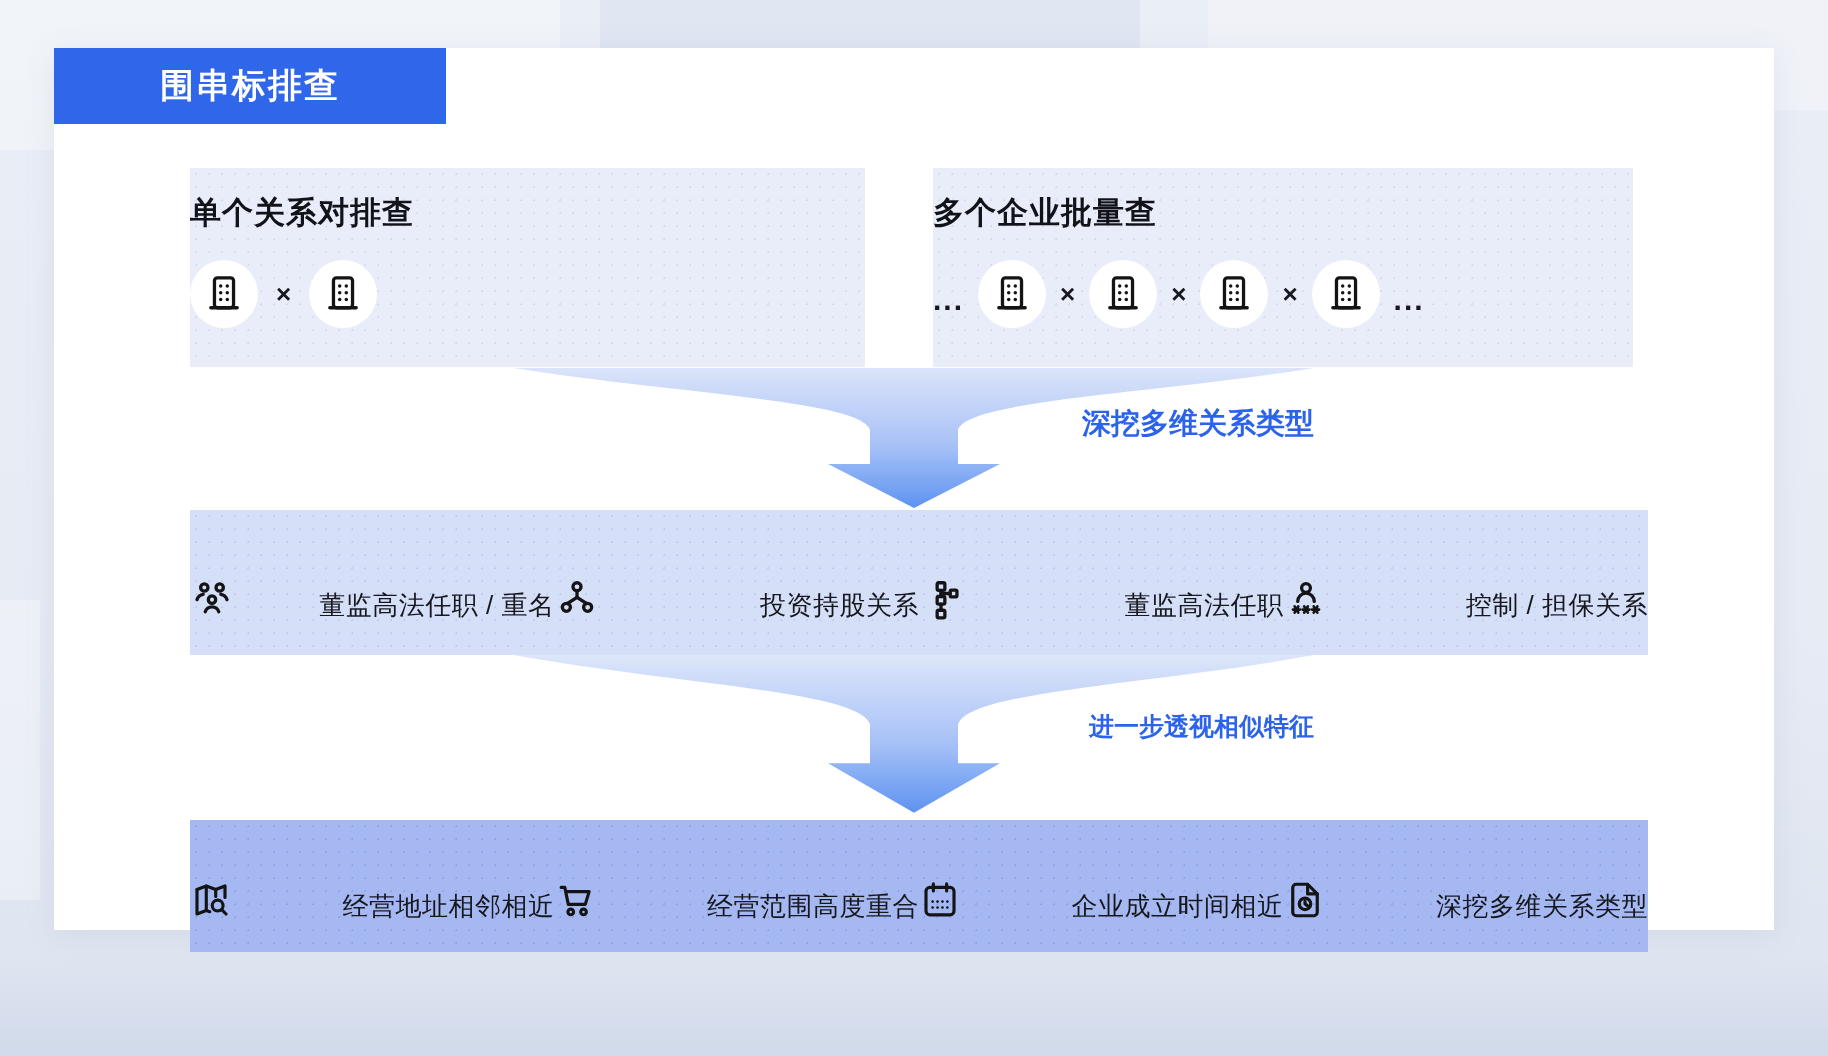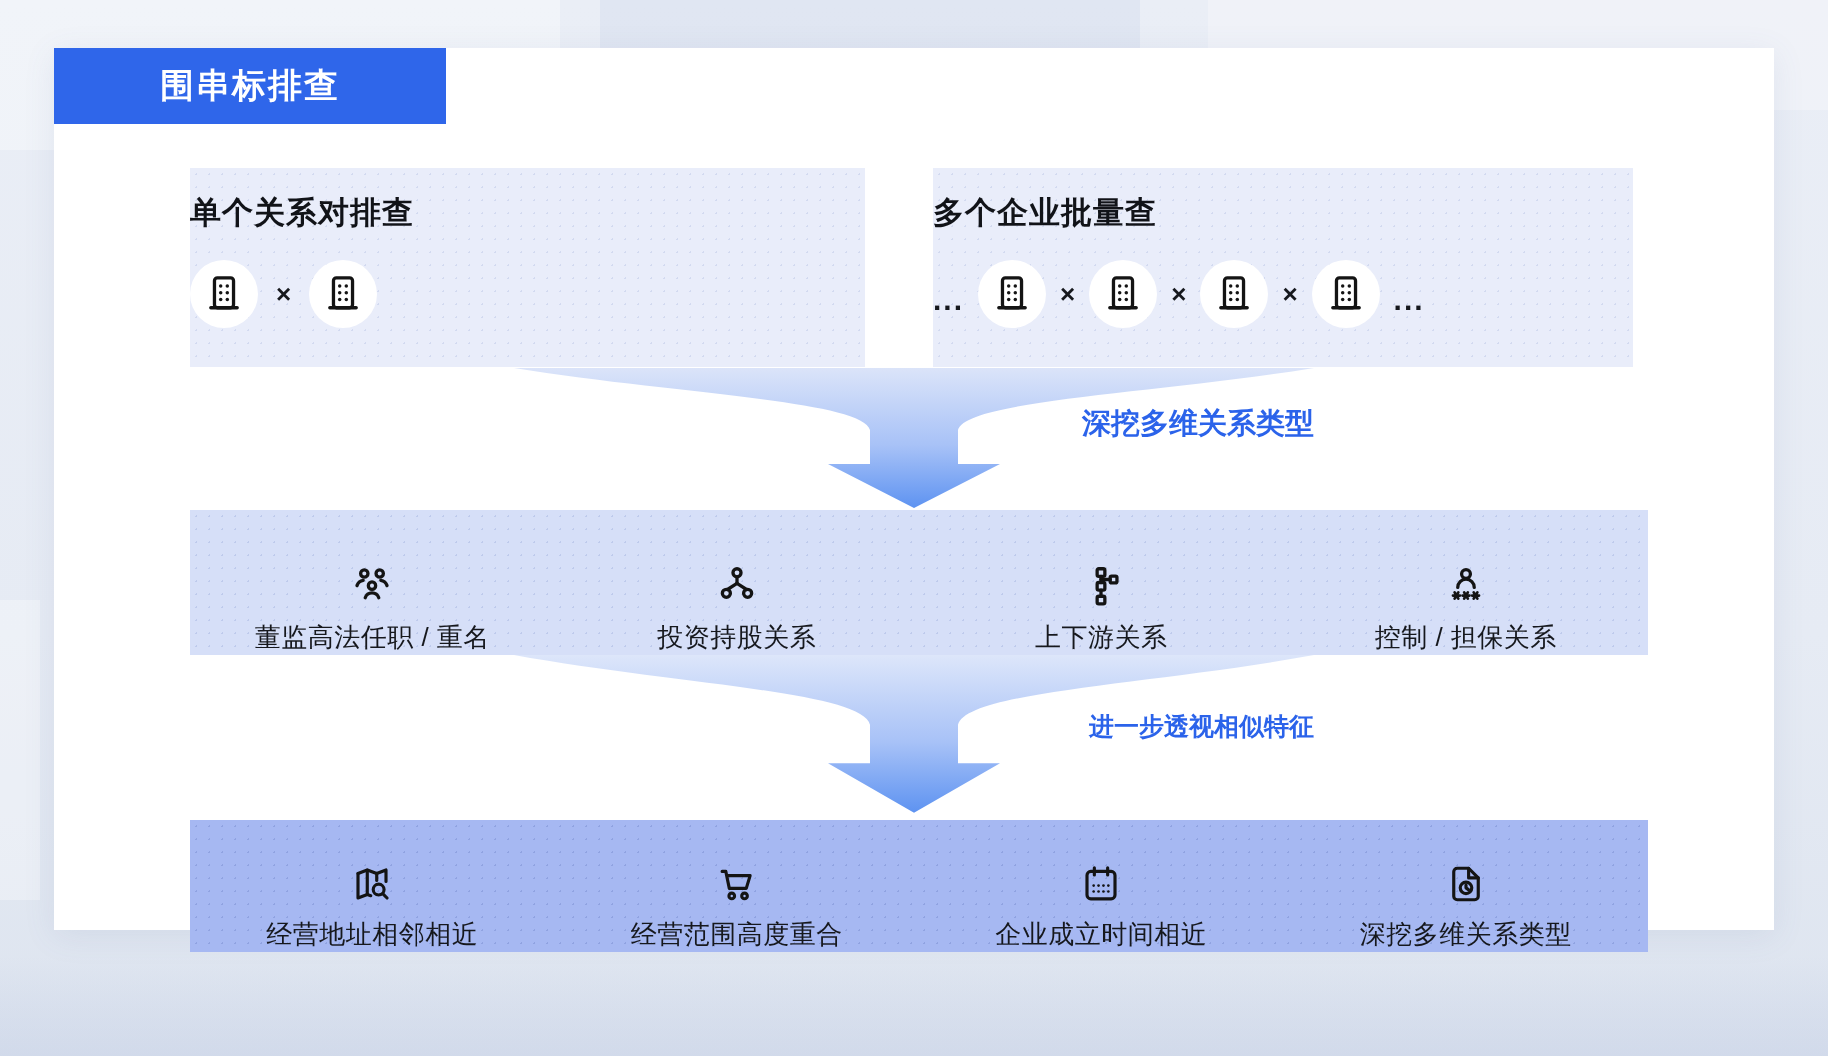--- a/index.html
+++ b/index.html
@@ -63,21 +63,21 @@
     top:462px;height:145px;background:#d6dff8;
     background-image:radial-gradient(rgba(120,140,200,0.25) 1px,transparent 1px);
     background-size:13px 13px;
   }
   .band2{
     top:772px;height:132px;background:#a6b8f2;
     background-image:radial-gradient(rgba(80,100,175,0.25) 1px,transparent 1px);
     background-size:13px 13px;
   }
   .band-item{
-    flex:1 1 0;display:flex;flex-direction:column;align-items:center;justify-content:flex-end;
+    flex:1 1 0;display:flex;flex-direction:row;align-items:center;justify-content:space-between;
   }
   .band1 .band-item{padding-top:34px;}
   .band2 .band-item{padding-top:28px;}
   .b-icon{width:44px;height:44px;}
   .band2 .b-icon{width:42px;height:42px;}
   .b-label{margin-top:12px;font-size:26px;font-weight:500;color:#16181d;letter-spacing:0.5px;}
   .icon-stroke{stroke:#141414;fill:none;stroke-width:1.8;stroke-linecap:round;stroke-linejoin:round;}
   .icon-fill{fill:#141414;stroke:none;}
 </style>
 </head>
@@ -255,21 +255,21 @@
           <g class="icon-stroke">
             <rect x="9.9" y="2.6" width="4.2" height="4.2" rx="0.9"></rect>
             <path d="M12 6.8 V10.1"></path>
             <rect x="9.9" y="10.1" width="4.2" height="4.2" rx="0.9"></rect>
             <path d="M12 14.3 V17.6"></path>
             <rect x="9.9" y="17.6" width="4.2" height="4.2" rx="0.9"></rect>
             <path d="M12 8.45 H17"></path>
             <rect x="17" y="6.6" width="3.7" height="3.7" rx="0.8"></rect>
           </g>
         </svg>
-        <div class="b-label">上下游关系</div>
+        <div class="b-label">董监高法任职</div>
       </div>
       <div class="band-item">
         <svg class="b-icon" viewBox="0 0 24 24">
           <g class="icon-stroke">
             <circle cx="12" cy="5.5" r="2.4"></circle>
             <path d="M7.5 12.8 a4.5 4.5 0 0 1 9 0"></path>
           </g>
           <g class="icon-stroke" style="stroke-width:1.5;">
             <path d="M4.9 17.2 H8.7 M5.8 15.5 L7.8 18.9 M7.8 15.5 L5.8 18.9"></path>
             <path d="M10.1 17.2 H13.9 M11 15.5 L13 18.9 M13 15.5 L11 18.9"></path>

